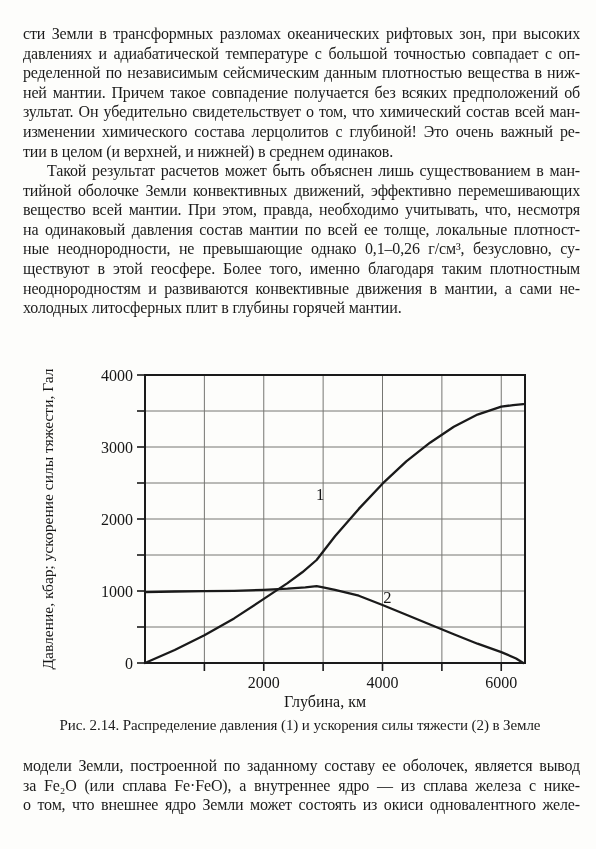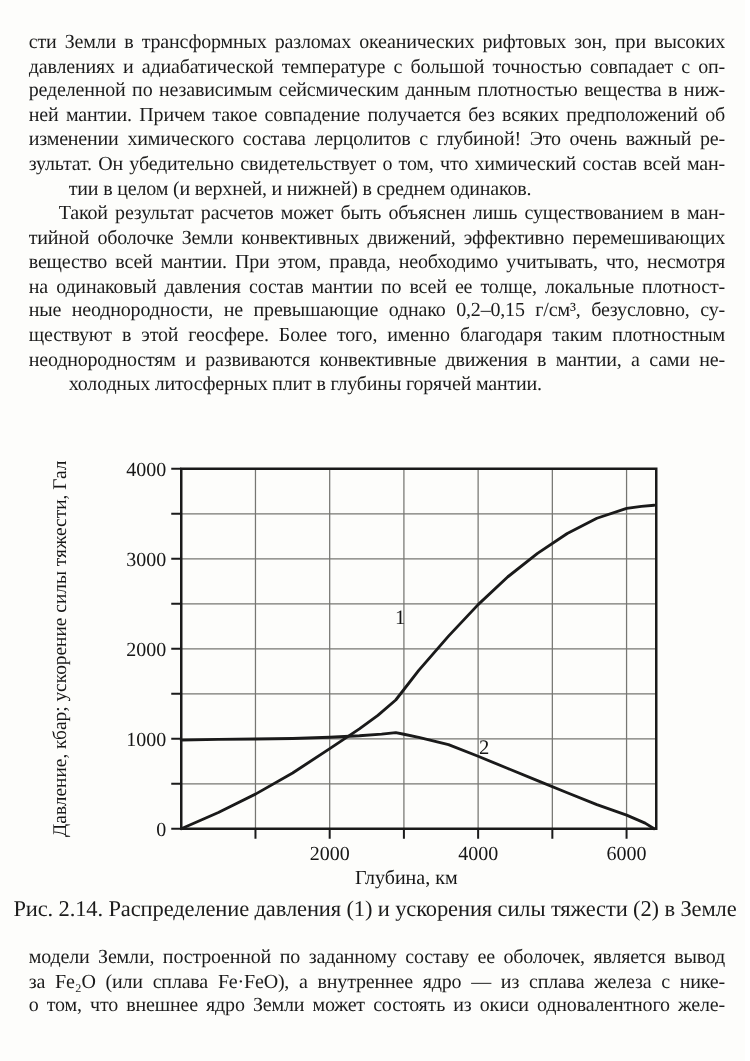--- a/index.html
+++ b/index.html
@@ -7,48 +7,48 @@
     position:relative;width:564px;height:849px;overflow:hidden;
     background:#fdfdfb;color:#1b1b1b;
     font-family:"Liberation Serif", serif;
     padding-left:32px;
   }
   .para{position:absolute;left:23px;width:557px;font-size:16px;letter-spacing:-0.15px;}
   .tline{
     height:19.6px;line-height:19.6px;overflow:hidden;
     text-align:justify;text-align-last:justify;white-space:normal;
   }
-  .tline.lastline{text-align-last:left;margin-left:32px;}
+  .tline.lastline{text-align-last:left;}
   .tline.indent{text-indent:24px;}
   .figure{position:absolute;left:20px;top:363px;width:560px;height:350px;}
   svg text{font-family:"Liberation Serif", serif;fill:#161616;}
   .caption{
     position:absolute;left:0;top:717px;width:600px;
-    text-align:center;font-size:18px;letter-spacing:-0.1px;
+    text-align:center;font-size:15px;letter-spacing:-0.1px;
   }
 </style>
 </head>
 <body>
 
 <div class="page">
   <div id="p1" class="para" style="top:24px">
       <div class="tline">сти Земли в трансформных разломах океанических рифтовых зон, при высоких</div>
       <div class="tline">давлениях и адиабатической температуре с большой точностью совпадает с оп-</div>
       <div class="tline">ределенной по независимым сейсмическим данным плотностью вещества в ниж-</div>
       <div class="tline">ней мантии. Причем такое совпадение получается без всяких предположений об</div>
+      <div class="tline">зультат. Он убедительно свидетельствует о том, что химический состав всей ман-</div>
       <div class="tline">изменении химического состава лерцолитов с глубиной! Это очень важный ре-</div>
-      <div class="tline">зультат. Он убедительно свидетельствует о том, что химический состав всей ман-</div>
       <div class="tline lastline">тии в целом (и верхней, и нижней) в среднем одинаков.</div>
     </div>
   <div id="p2" class="para" style="top:161px">
       <div class="tline indent">Такой результат расчетов может быть объяснен лишь существованием в ман-</div>
       <div class="tline">тийной оболочке Земли конвективных движений, эффективно перемешивающих</div>
       <div class="tline">вещество всей мантии. При этом, правда, необходимо учитывать, что, несмотря</div>
       <div class="tline">на одинаковый давления состав мантии по всей ее толще, локальные плотност-</div>
-      <div class="tline">ные неоднородности, не превышающие однако 0,2–0,15 г/см³, безусловно, су-</div>
+      <div class="tline">ные неоднородности, не превышающие однако 0,1–0,26 г/см³, безусловно, су-</div>
       <div class="tline">ществуют в этой геосфере. Более того, именно благодаря таким плотностным</div>
       <div class="tline">неоднородностям и развиваются конвективные движения в мантии, а сами не-</div>
       <div class="tline lastline">холодных литосферных плит в глубины горячей мантии.</div>
     </div>
 
   <div class="figure">
     <svg id="chart" width="560" height="350" viewBox="0 0 560 350">
         <line x1="184.375" y1="12" x2="184.375" y2="300" stroke="#767672" stroke-width="1"></line>
         <line x1="243.75" y1="12" x2="243.75" y2="300" stroke="#767672" stroke-width="1"></line>
         <line x1="303.125" y1="12" x2="303.125" y2="300" stroke="#767672" stroke-width="1"></line>

